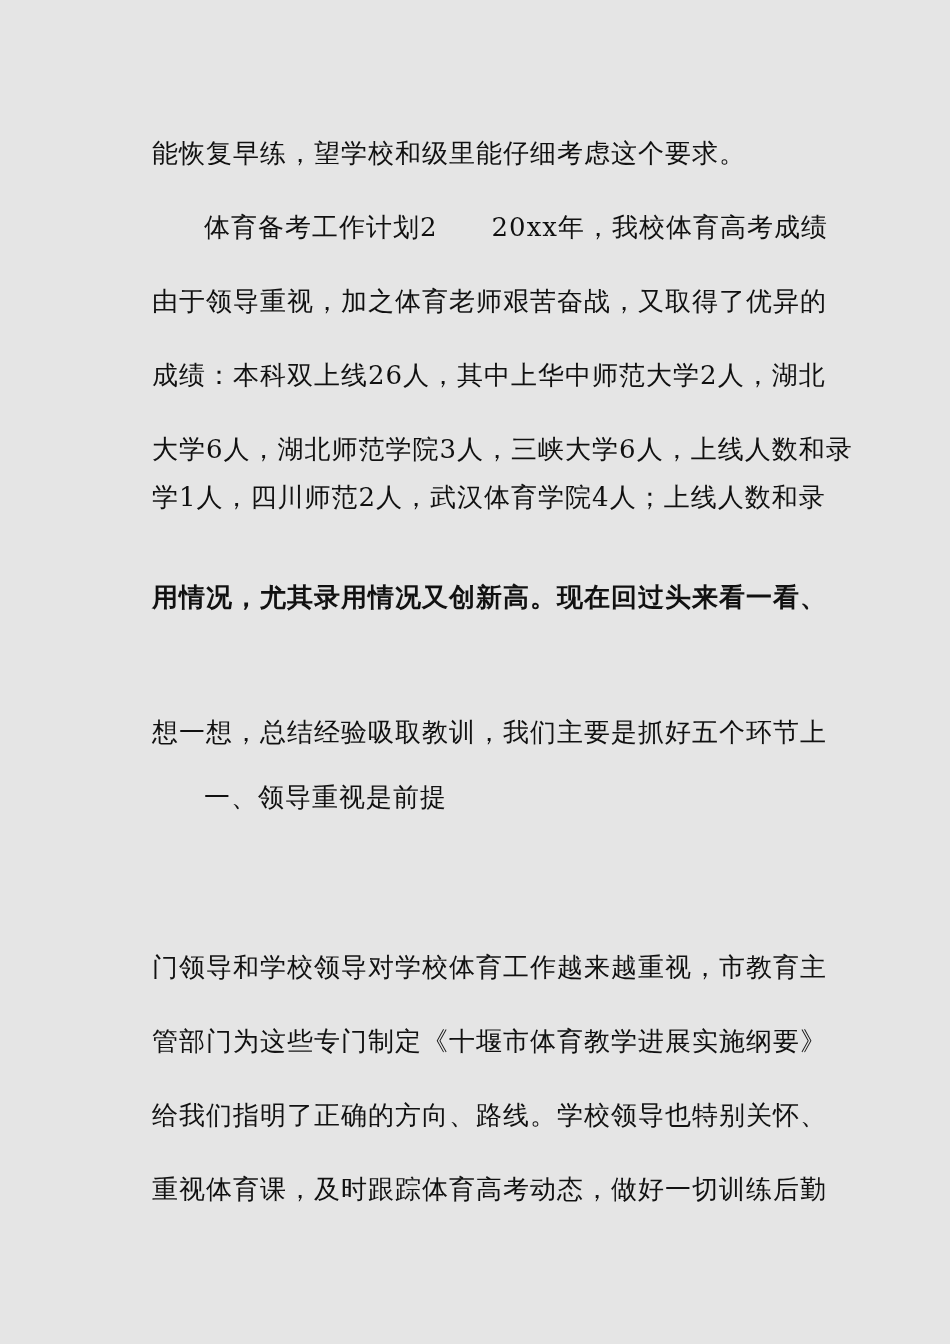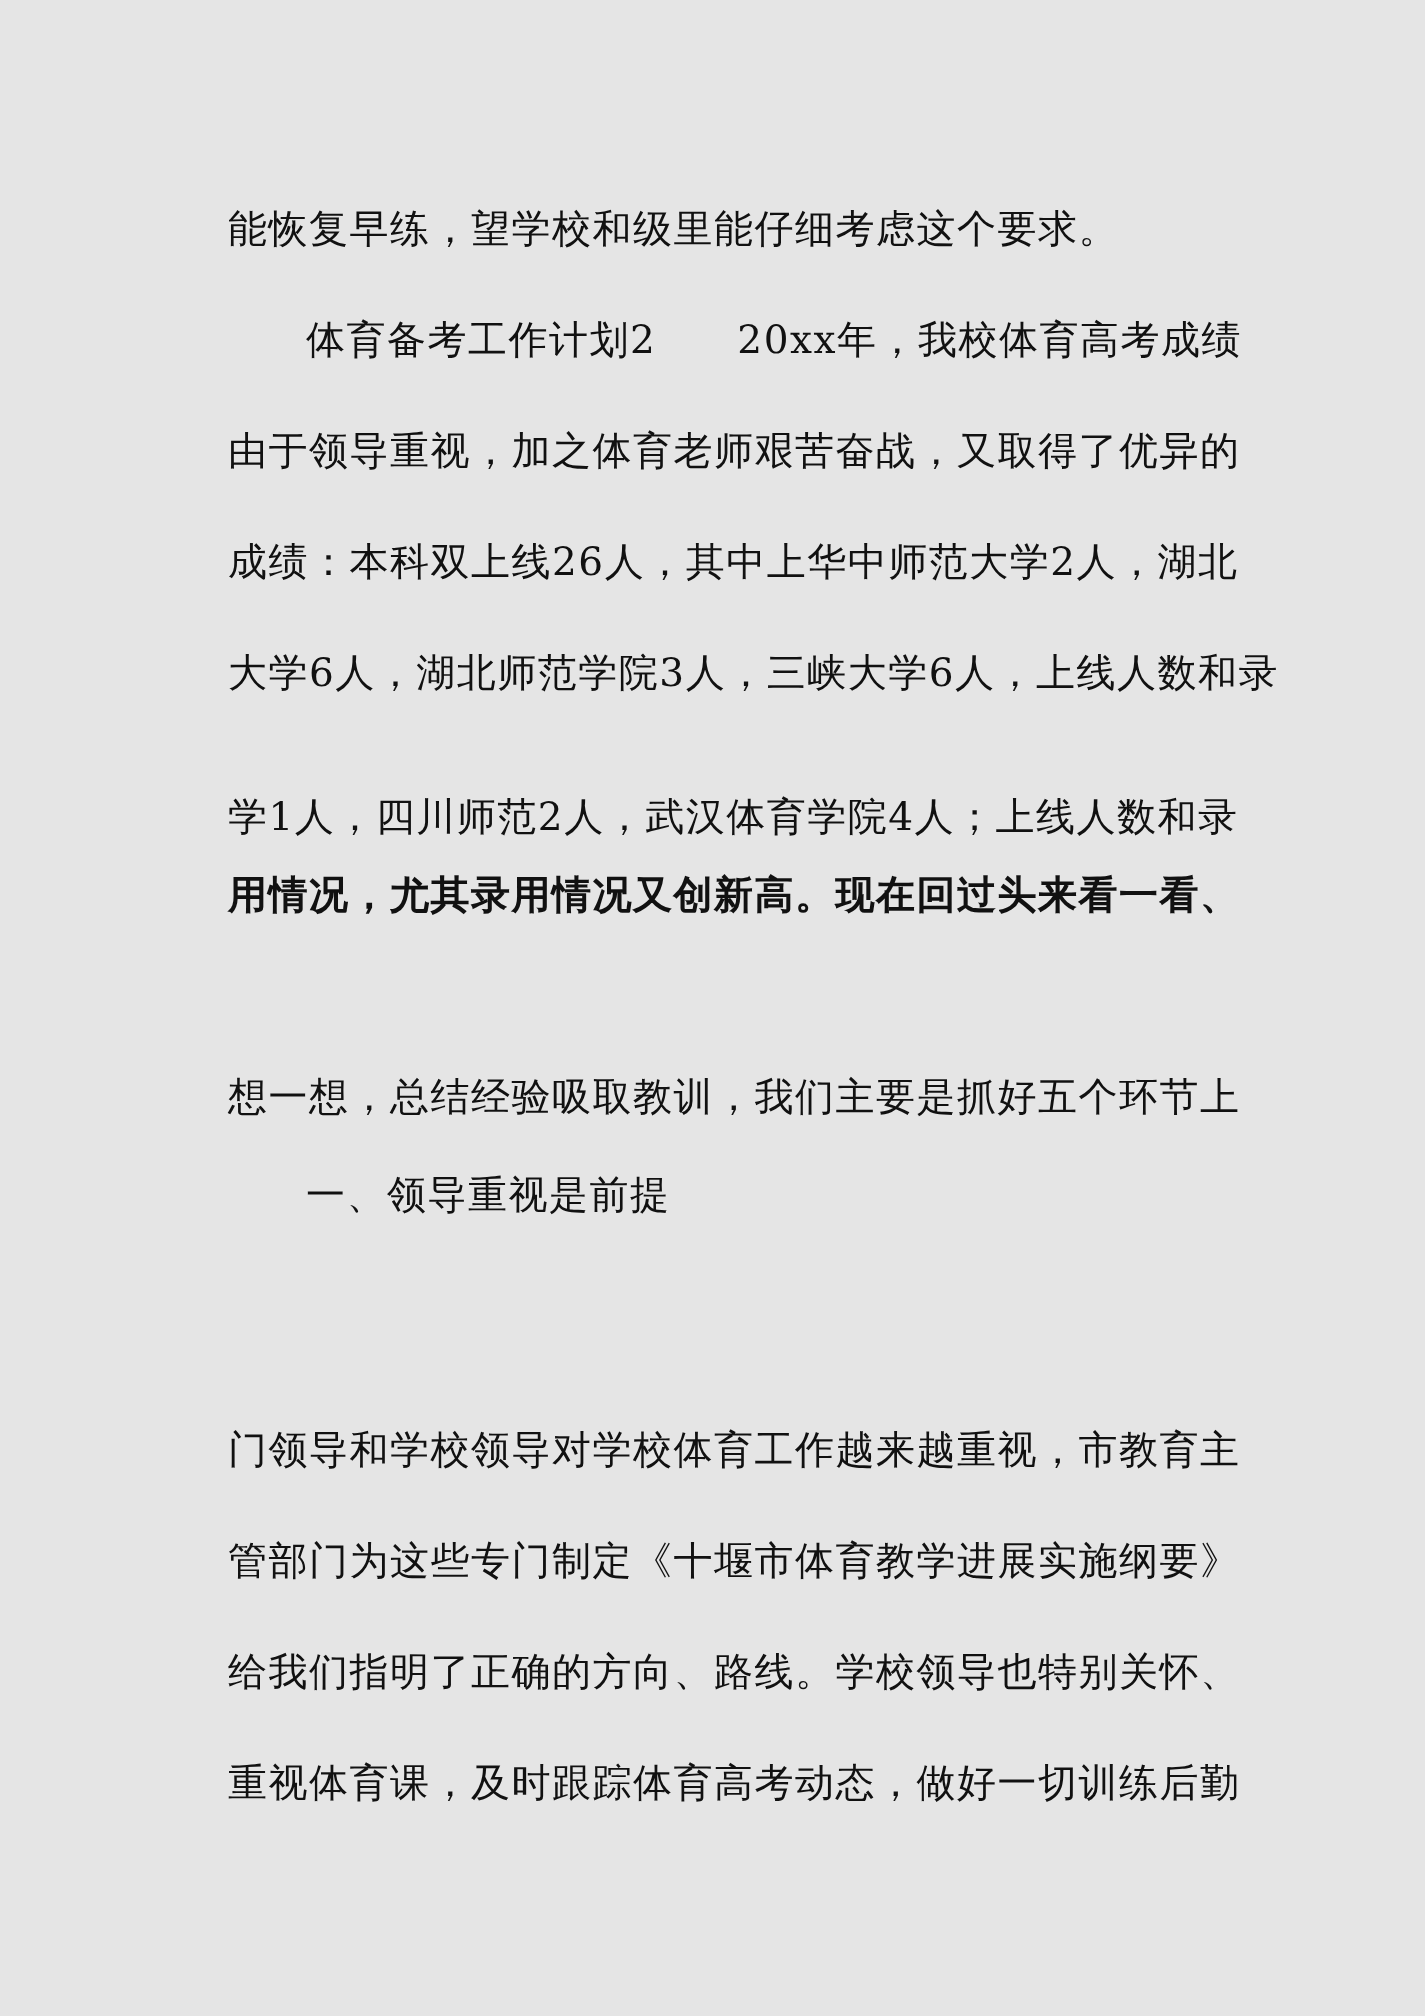--- a/index.html
+++ b/index.html
@@ -37,21 +37,21 @@
   </style>
 </head>
 <body>
 
 <div class="page">
   <div class="line" style="top:136px;">能恢复早练，望学校和级里能仔细考虑这个要求。</div>
   <div class="line indent" style="top:210px;">体育备考工作计划2　　20xx年，我校体育高考成绩</div>
   <div class="line" style="top:284px;">由于领导重视，加之体育老师艰苦奋战，又取得了优异的</div>
   <div class="line" style="top:358px;">成绩：本科双上线26人，其中上华中师范大学2人，湖北</div>
   <div class="line" style="top:432px;">大学6人，湖北师范学院3人，三峡大学6人，上线人数和录</div>
-  <div class="line" style="top:528px;">学1人，四川师范2人，武汉体育学院4人；上线人数和录</div>
+  <div class="line" style="top:480px;">学1人，四川师范2人，武汉体育学院4人；上线人数和录</div>
   <div class="line" style="top:580px;font-weight:bold;">用情况，尤其录用情况又创新高。现在回过头来看一看、</div>
   <div class="line" style="top:678px;margin-top:37px;">想一想，总结经验吸取教训，我们主要是抓好五个环节上</div>
   <div class="line indent" style="top:780px;">一、领导重视是前提</div>
   <div class="line" style="top:950px;">门领导和学校领导对学校体育工作越来越重视，市教育主</div>
   <div class="line" style="top:1024px;">管部门为这些专门制定《十堰市体育教学进展实施纲要》</div>
   <div class="line" style="top:1098px;">给我们指明了正确的方向、路线。学校领导也特别关怀、</div>
   <div class="line" style="top:1172px;">重视体育课，及时跟踪体育高考动态，做好一切训练后勤</div>
 </div>
 
 </body></html>

